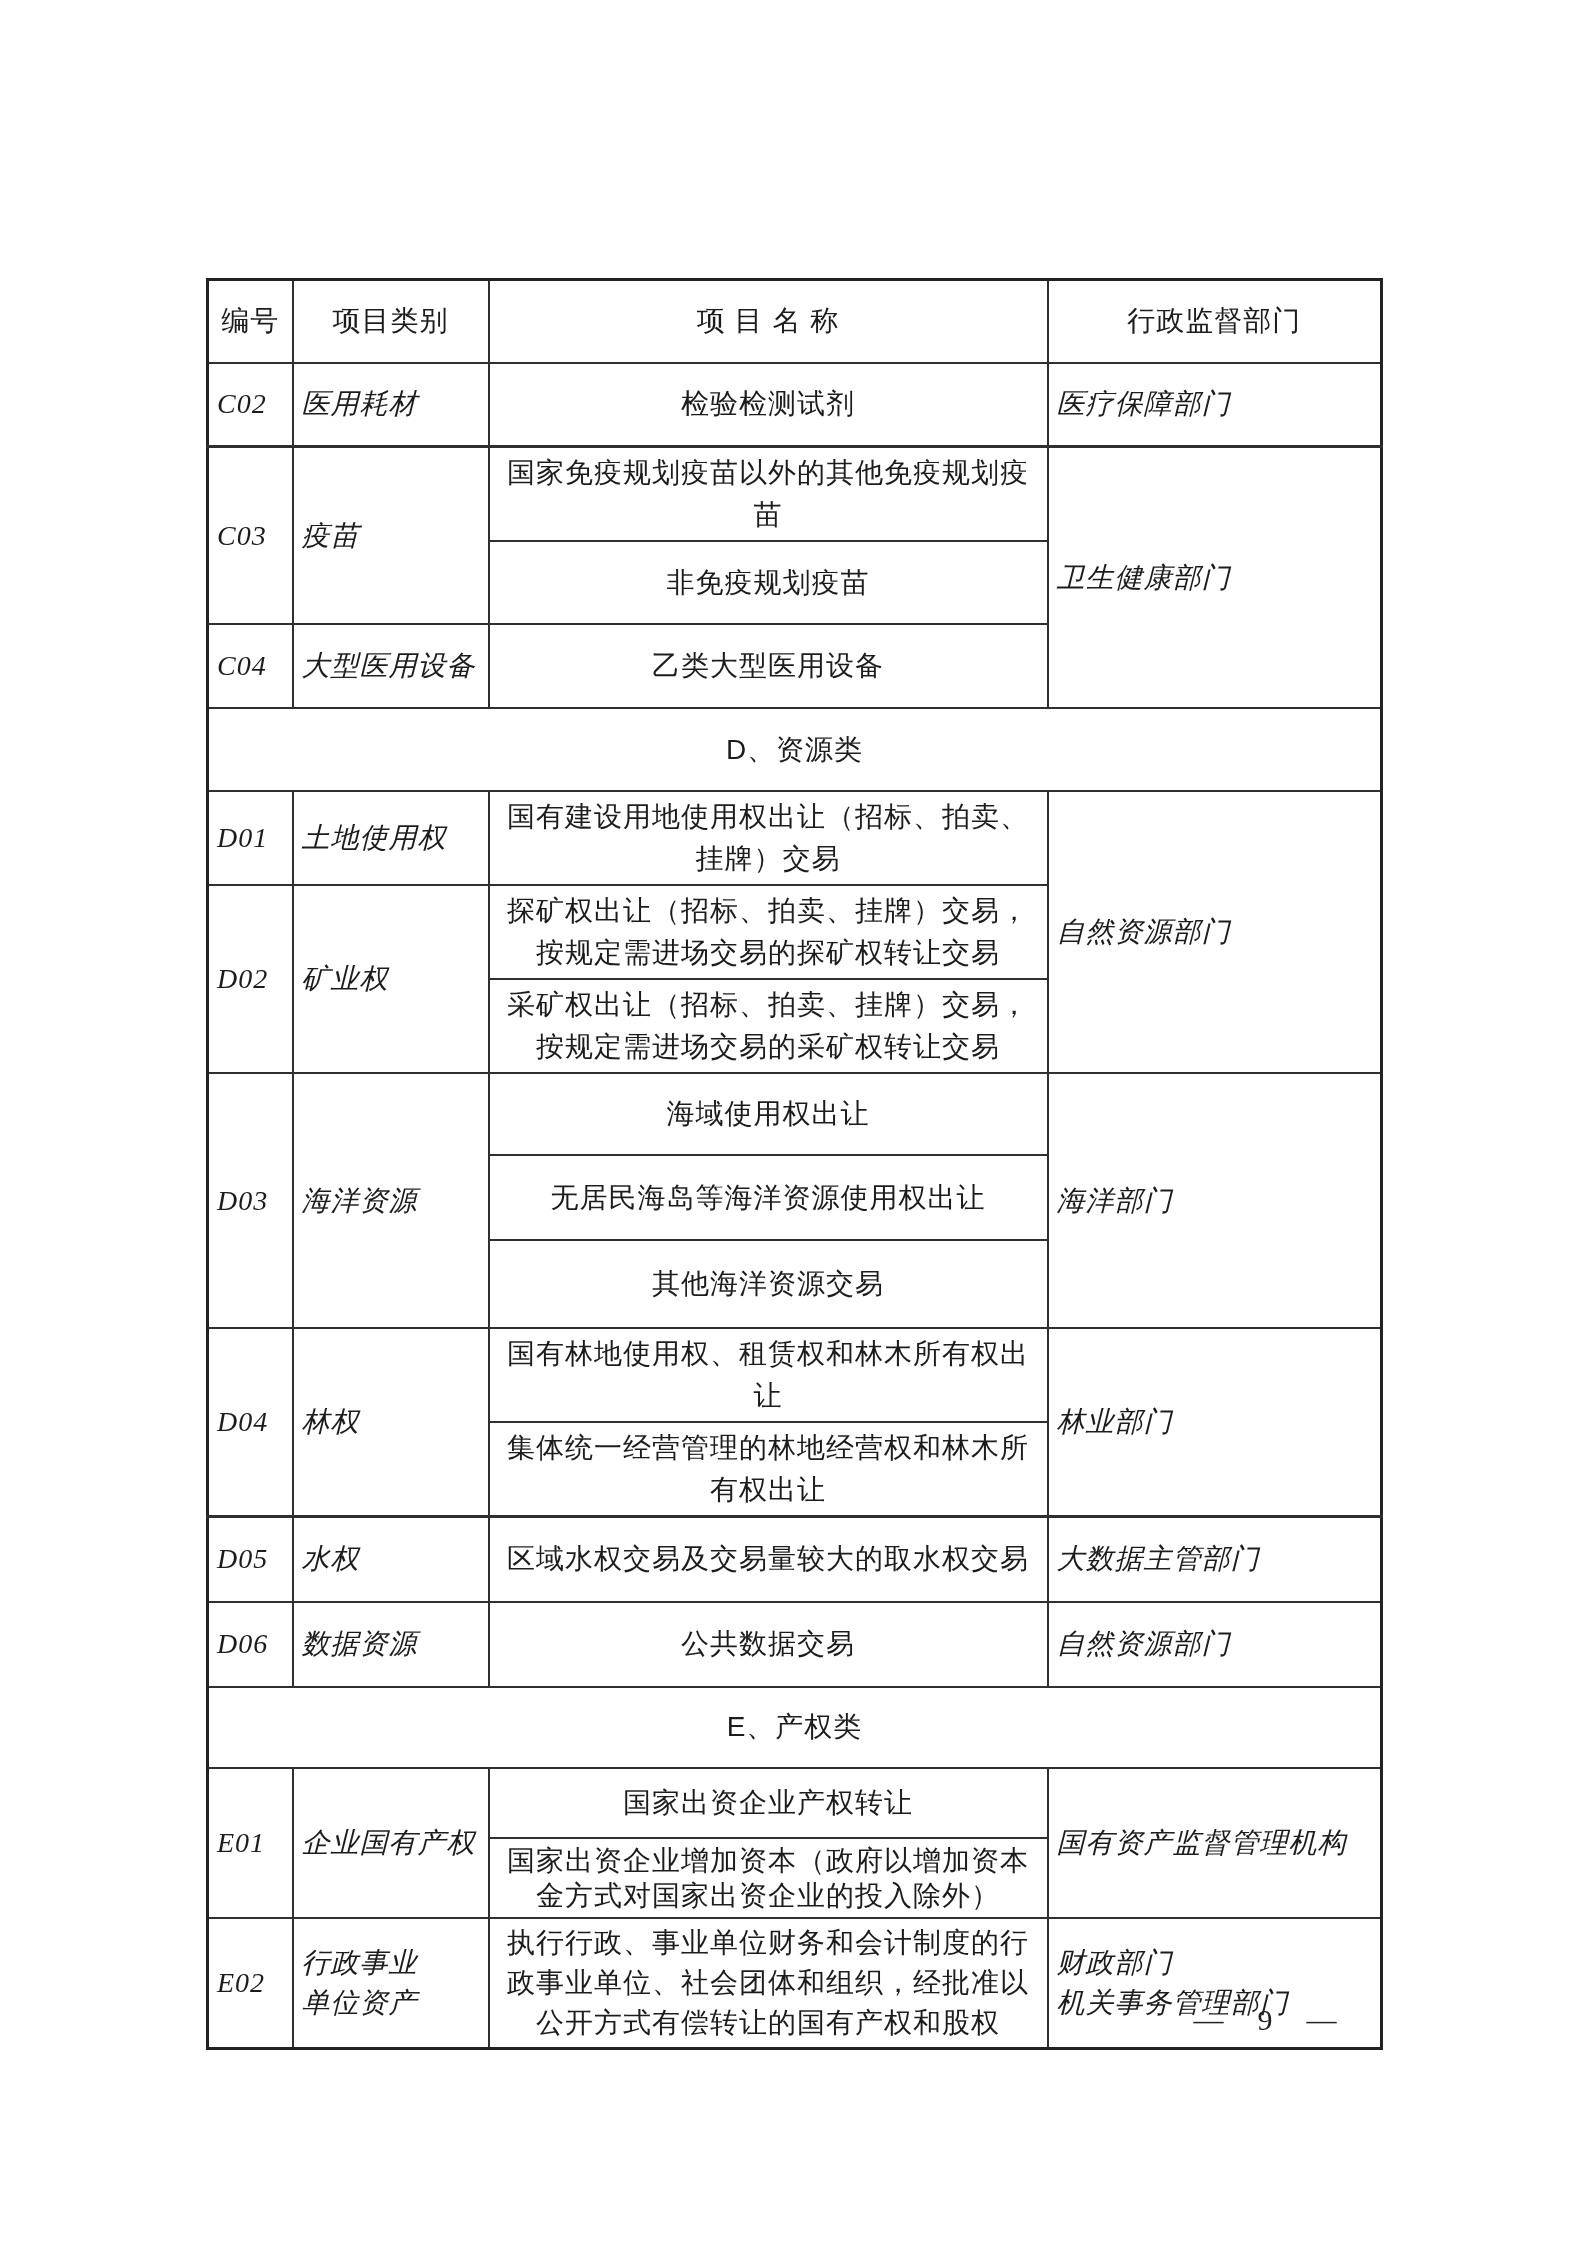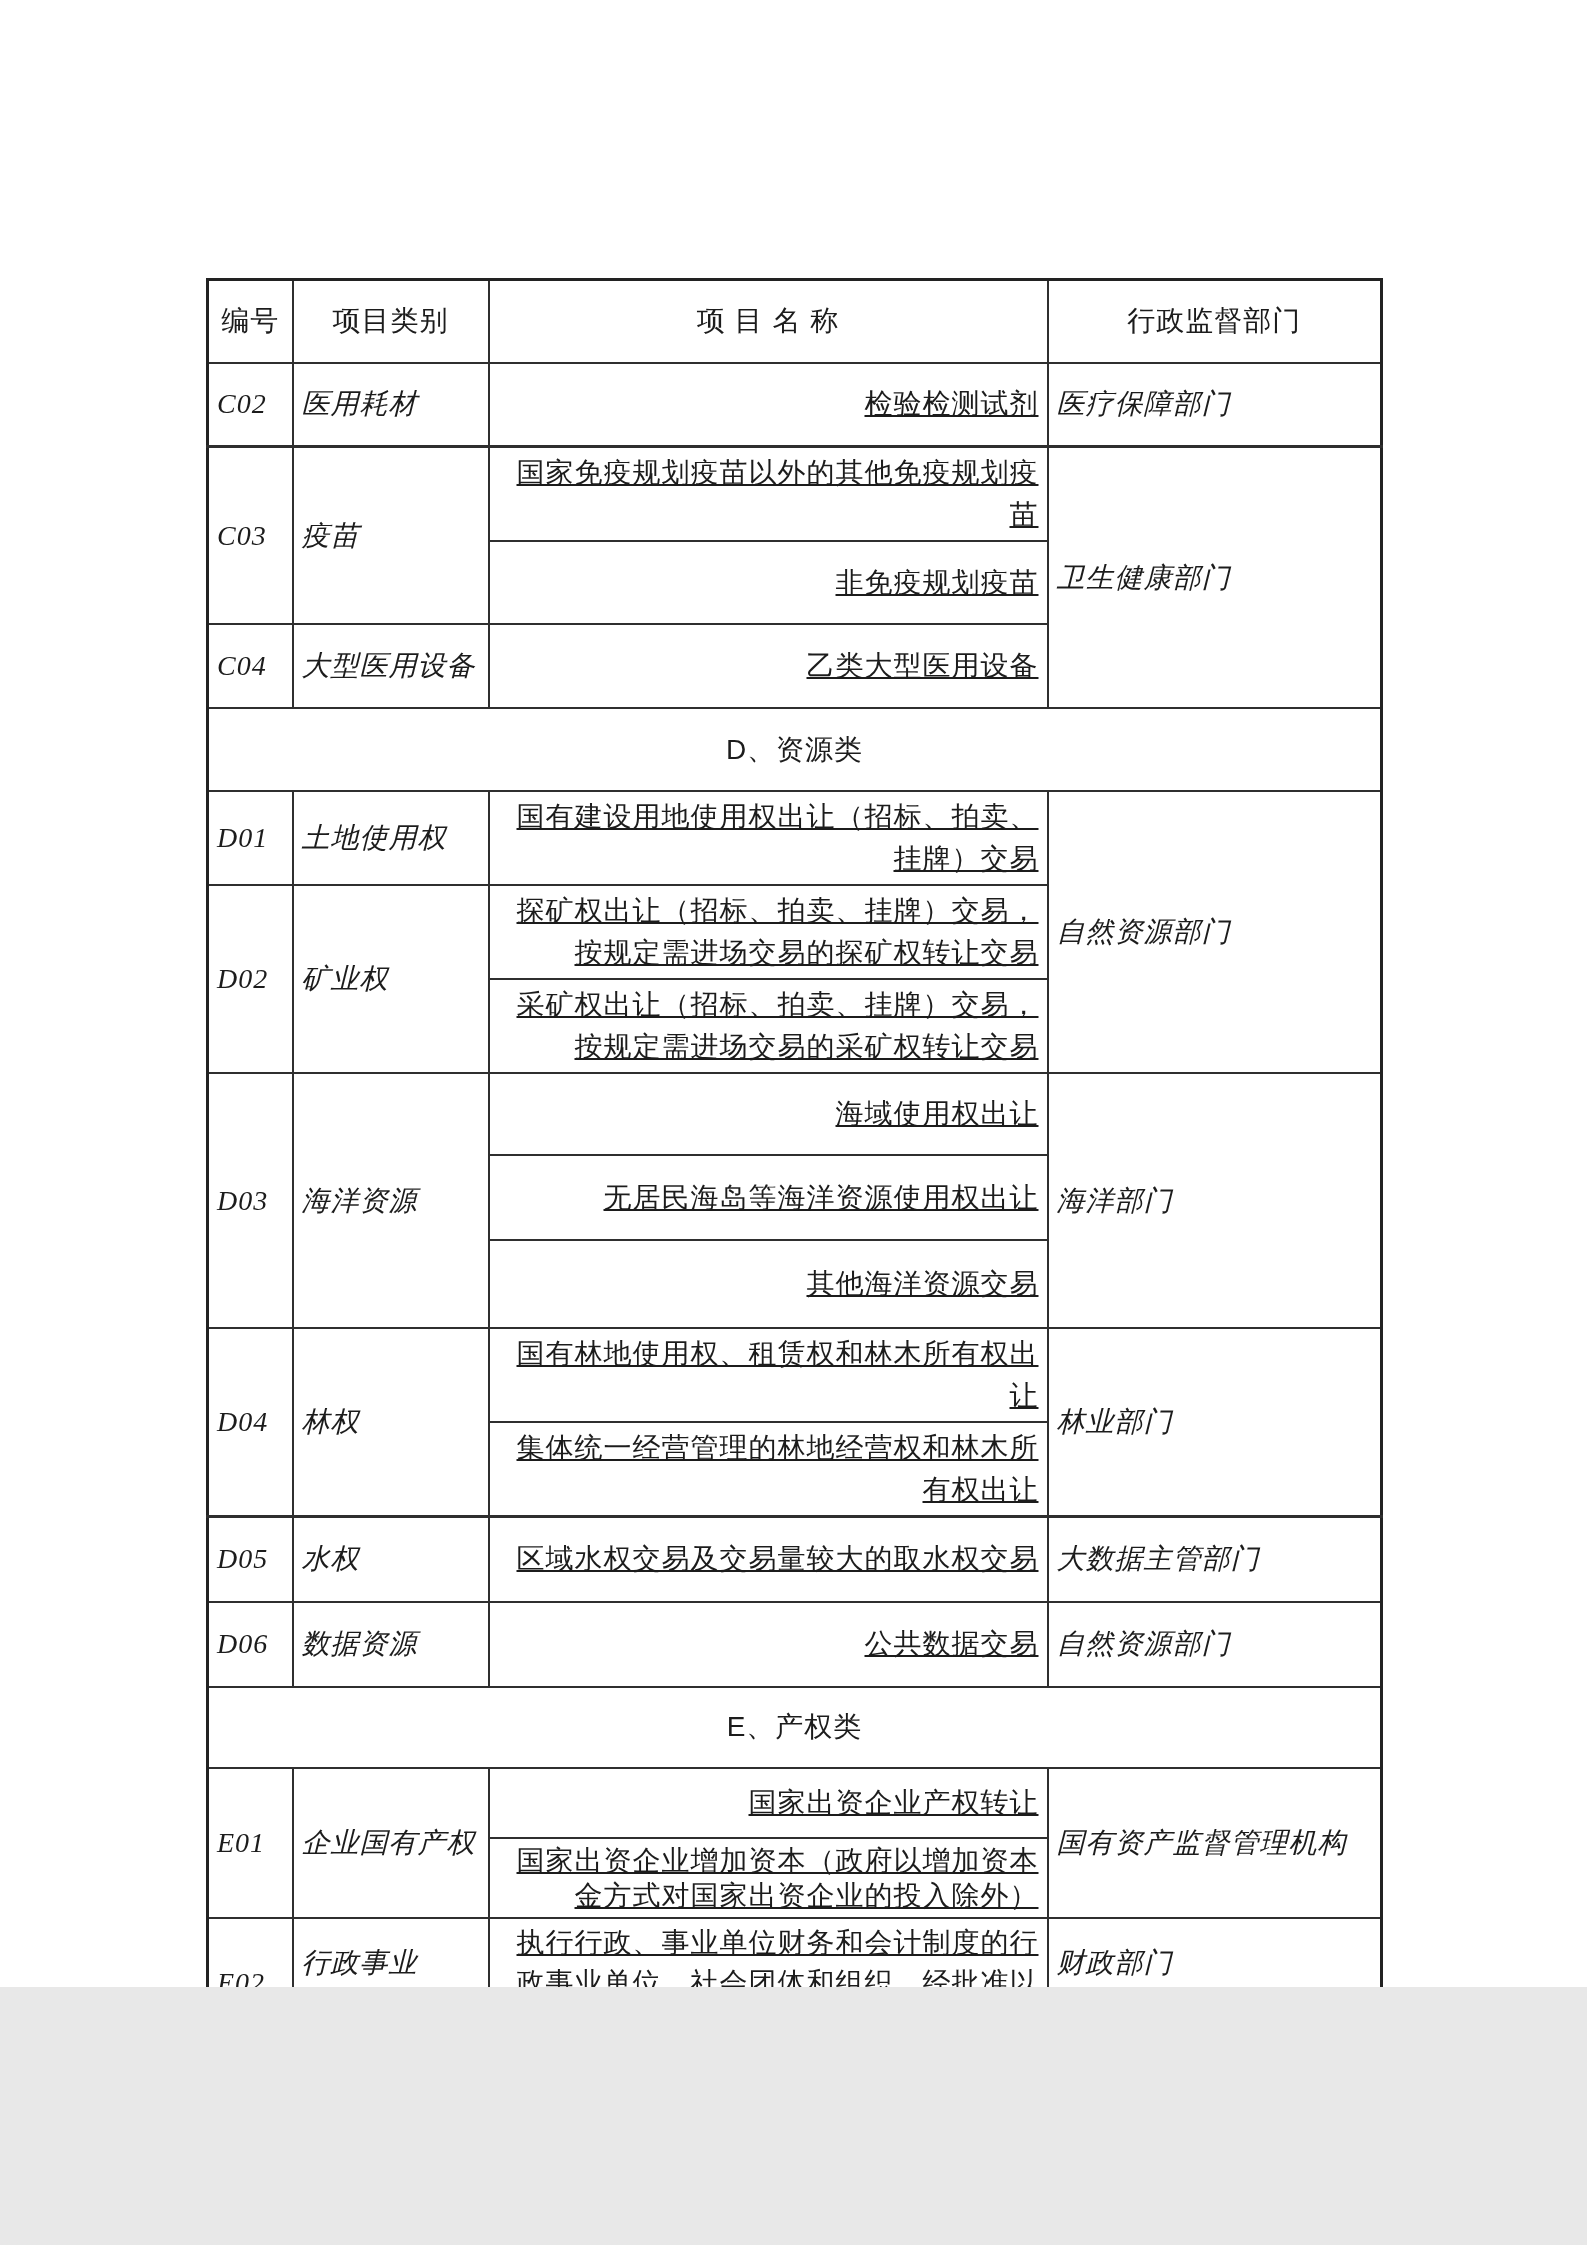--- a/index.html
+++ b/index.html
@@ -1,18 +1,18 @@
 <!DOCTYPE html>
 <html><head>
 <meta charset="utf-8">
 <style>
   html,body{margin:0;padding:0;background:#e8e8e8;}
   .page{
     position:relative;
-    width:1587px;height:1987px;
+    width:1587px;height:2245px;
     background:#ffffff;
     font-family:"Liberation Serif","DejaVu Serif",serif;
     color:#1c1c1c;
     overflow:hidden;
   }
   table.catalog{
     position:absolute;
     left:206px;top:278px;
     width:1174px;
     border-collapse:collapse;
@@ -31,25 +31,24 @@
   table.catalog{border:3px solid #222222;}
   th.hd{
     font-family:"Liberation Sans","DejaVu Sans",sans-serif;
     font-weight:bold;
     font-size:29px;
     letter-spacing:4px;
     text-align:center;
   }
   td.c{font-style:italic;}
   td.name{
-    text-align:right;
+    text-align:center;
     padding:4px 10px 4px 17px;
     letter-spacing:0;
     line-height:42px;
-    text-decoration:underline;
   }
   td.name.tight{line-height:35px;}
   td.name.mid{line-height:40px;}
   td.section{
     font-family:"Liberation Sans","DejaVu Sans",sans-serif;
     font-weight:bold;
     font-size:29px;
     text-align:center;
     padding-left:16px;
     letter-spacing:2px;

